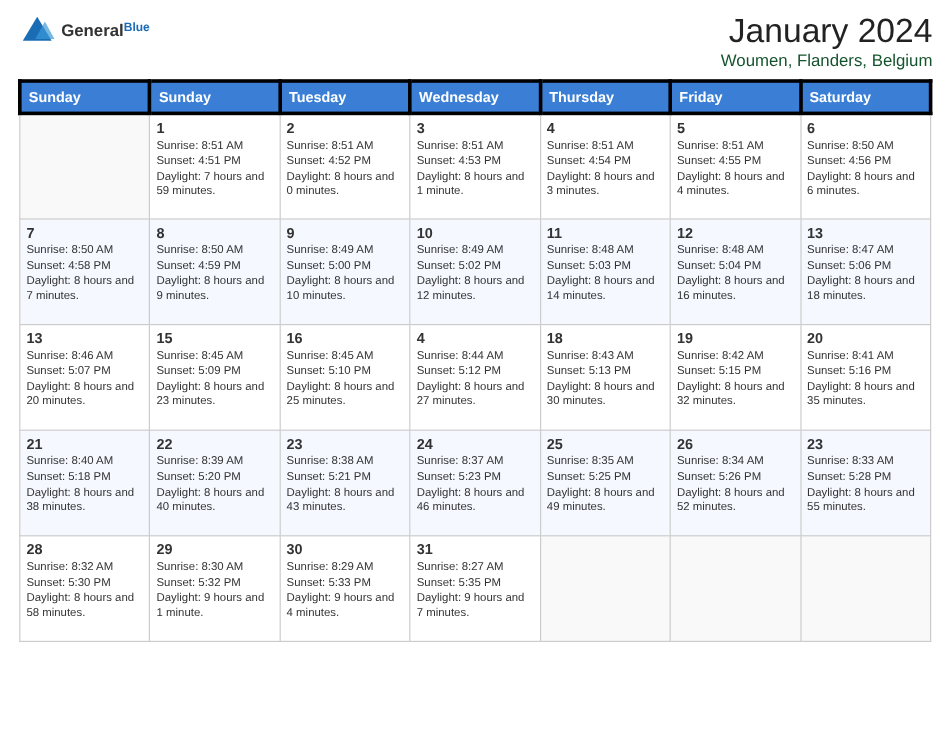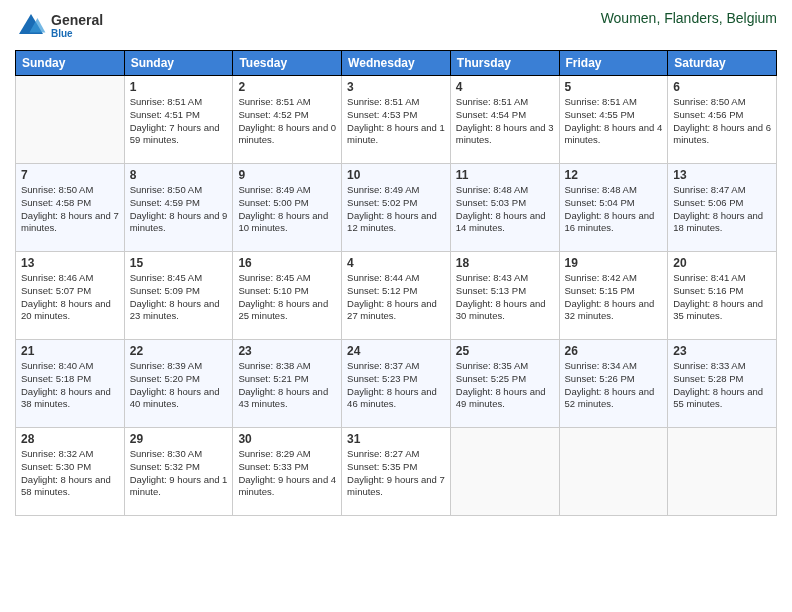--- a/index.html
+++ b/index.html
@@ -21,21 +21,21 @@
       align-items: flex-start;
       margin-bottom: 8px;
     }
     .logo {
       display: flex;
       align-items: center;
       gap: 4px;
     }
     .logo-text {
       display: flex;
-      flex-direction: column;
+      flex-direction: row;
       line-height: 1.1;
     }
     .logo-general {
       font-size: 14px;
       font-weight: bold;
       color: #333;
     }
     .logo-blue {
       font-size: 10px;
       font-weight: bold;
@@ -62,21 +62,21 @@
       border-collapse: collapse;
       table-layout: fixed;
     }
     .calendar th {
       background-color: #3a7fd5;
       color: #fff;
       font-size: 12px;
       font-weight: bold;
       padding: 5px 6px;
       text-align: left;
-      border: 1px solid #000000;
+      border: 3px solid #000000;
     }
     .calendar td {
       vertical-align: top;
       border: 1px solid #ccc;
       padding: 4px 5px;
       font-size: 10px;
       color: #333;
       height: 88px;
       background: #fff;
     }
@@ -110,20 +110,21 @@
       <svg class="logo-icon" viewBox="0 0 40 40">
         <polygon points="20,5 35,30 5,30" fill="#1a6cb5"></polygon>
         <polygon points="28,10 38,28 18,28" fill="#3a9ad9" opacity="0.7"></polygon>
       </svg>
       <div class="logo-text">
         <span class="logo-general">General</span>
         <span class="logo-blue">Blue</span>
       </div>
     </div>
     <div class="title-section">
+      <div class="month-year">January 2024</div>
       <div class="location">Woumen, Flanders, Belgium</div>
     </div>
   </div>
 
   <table class="calendar">
     <thead>
       <tr>
         <th>Sunday</th>
         <th>Sunday</th>
         <th>Tuesday</th>

